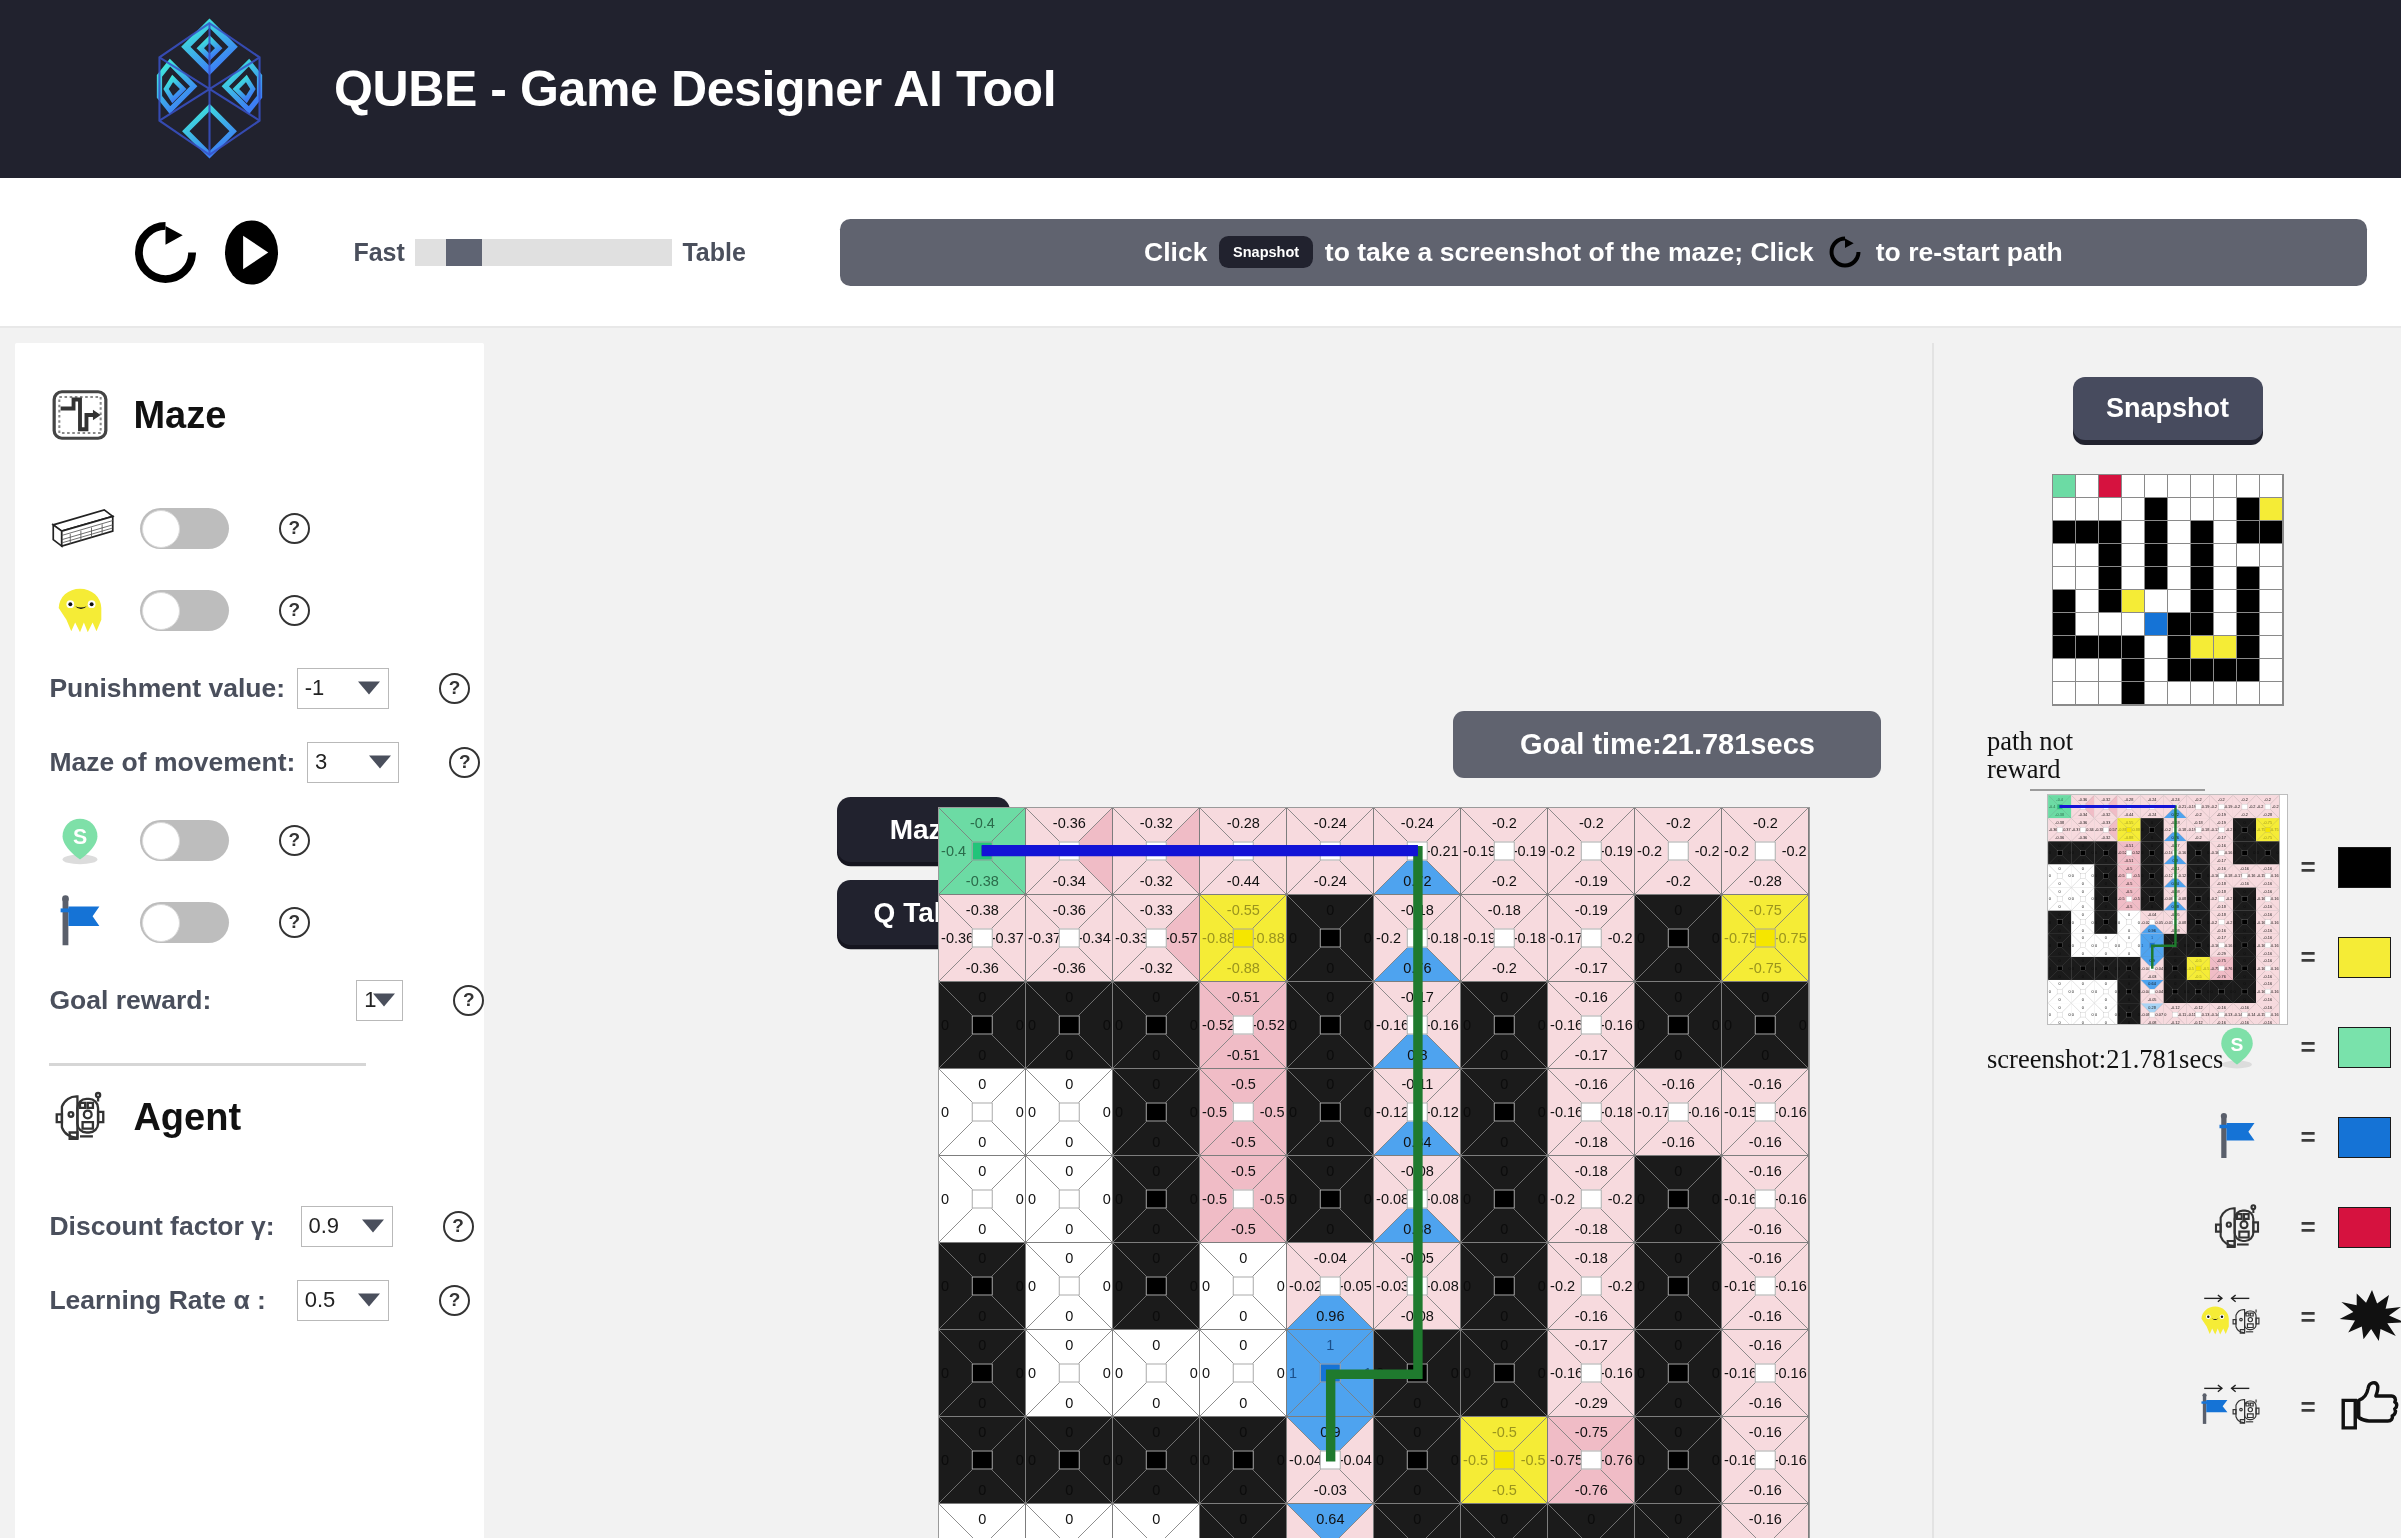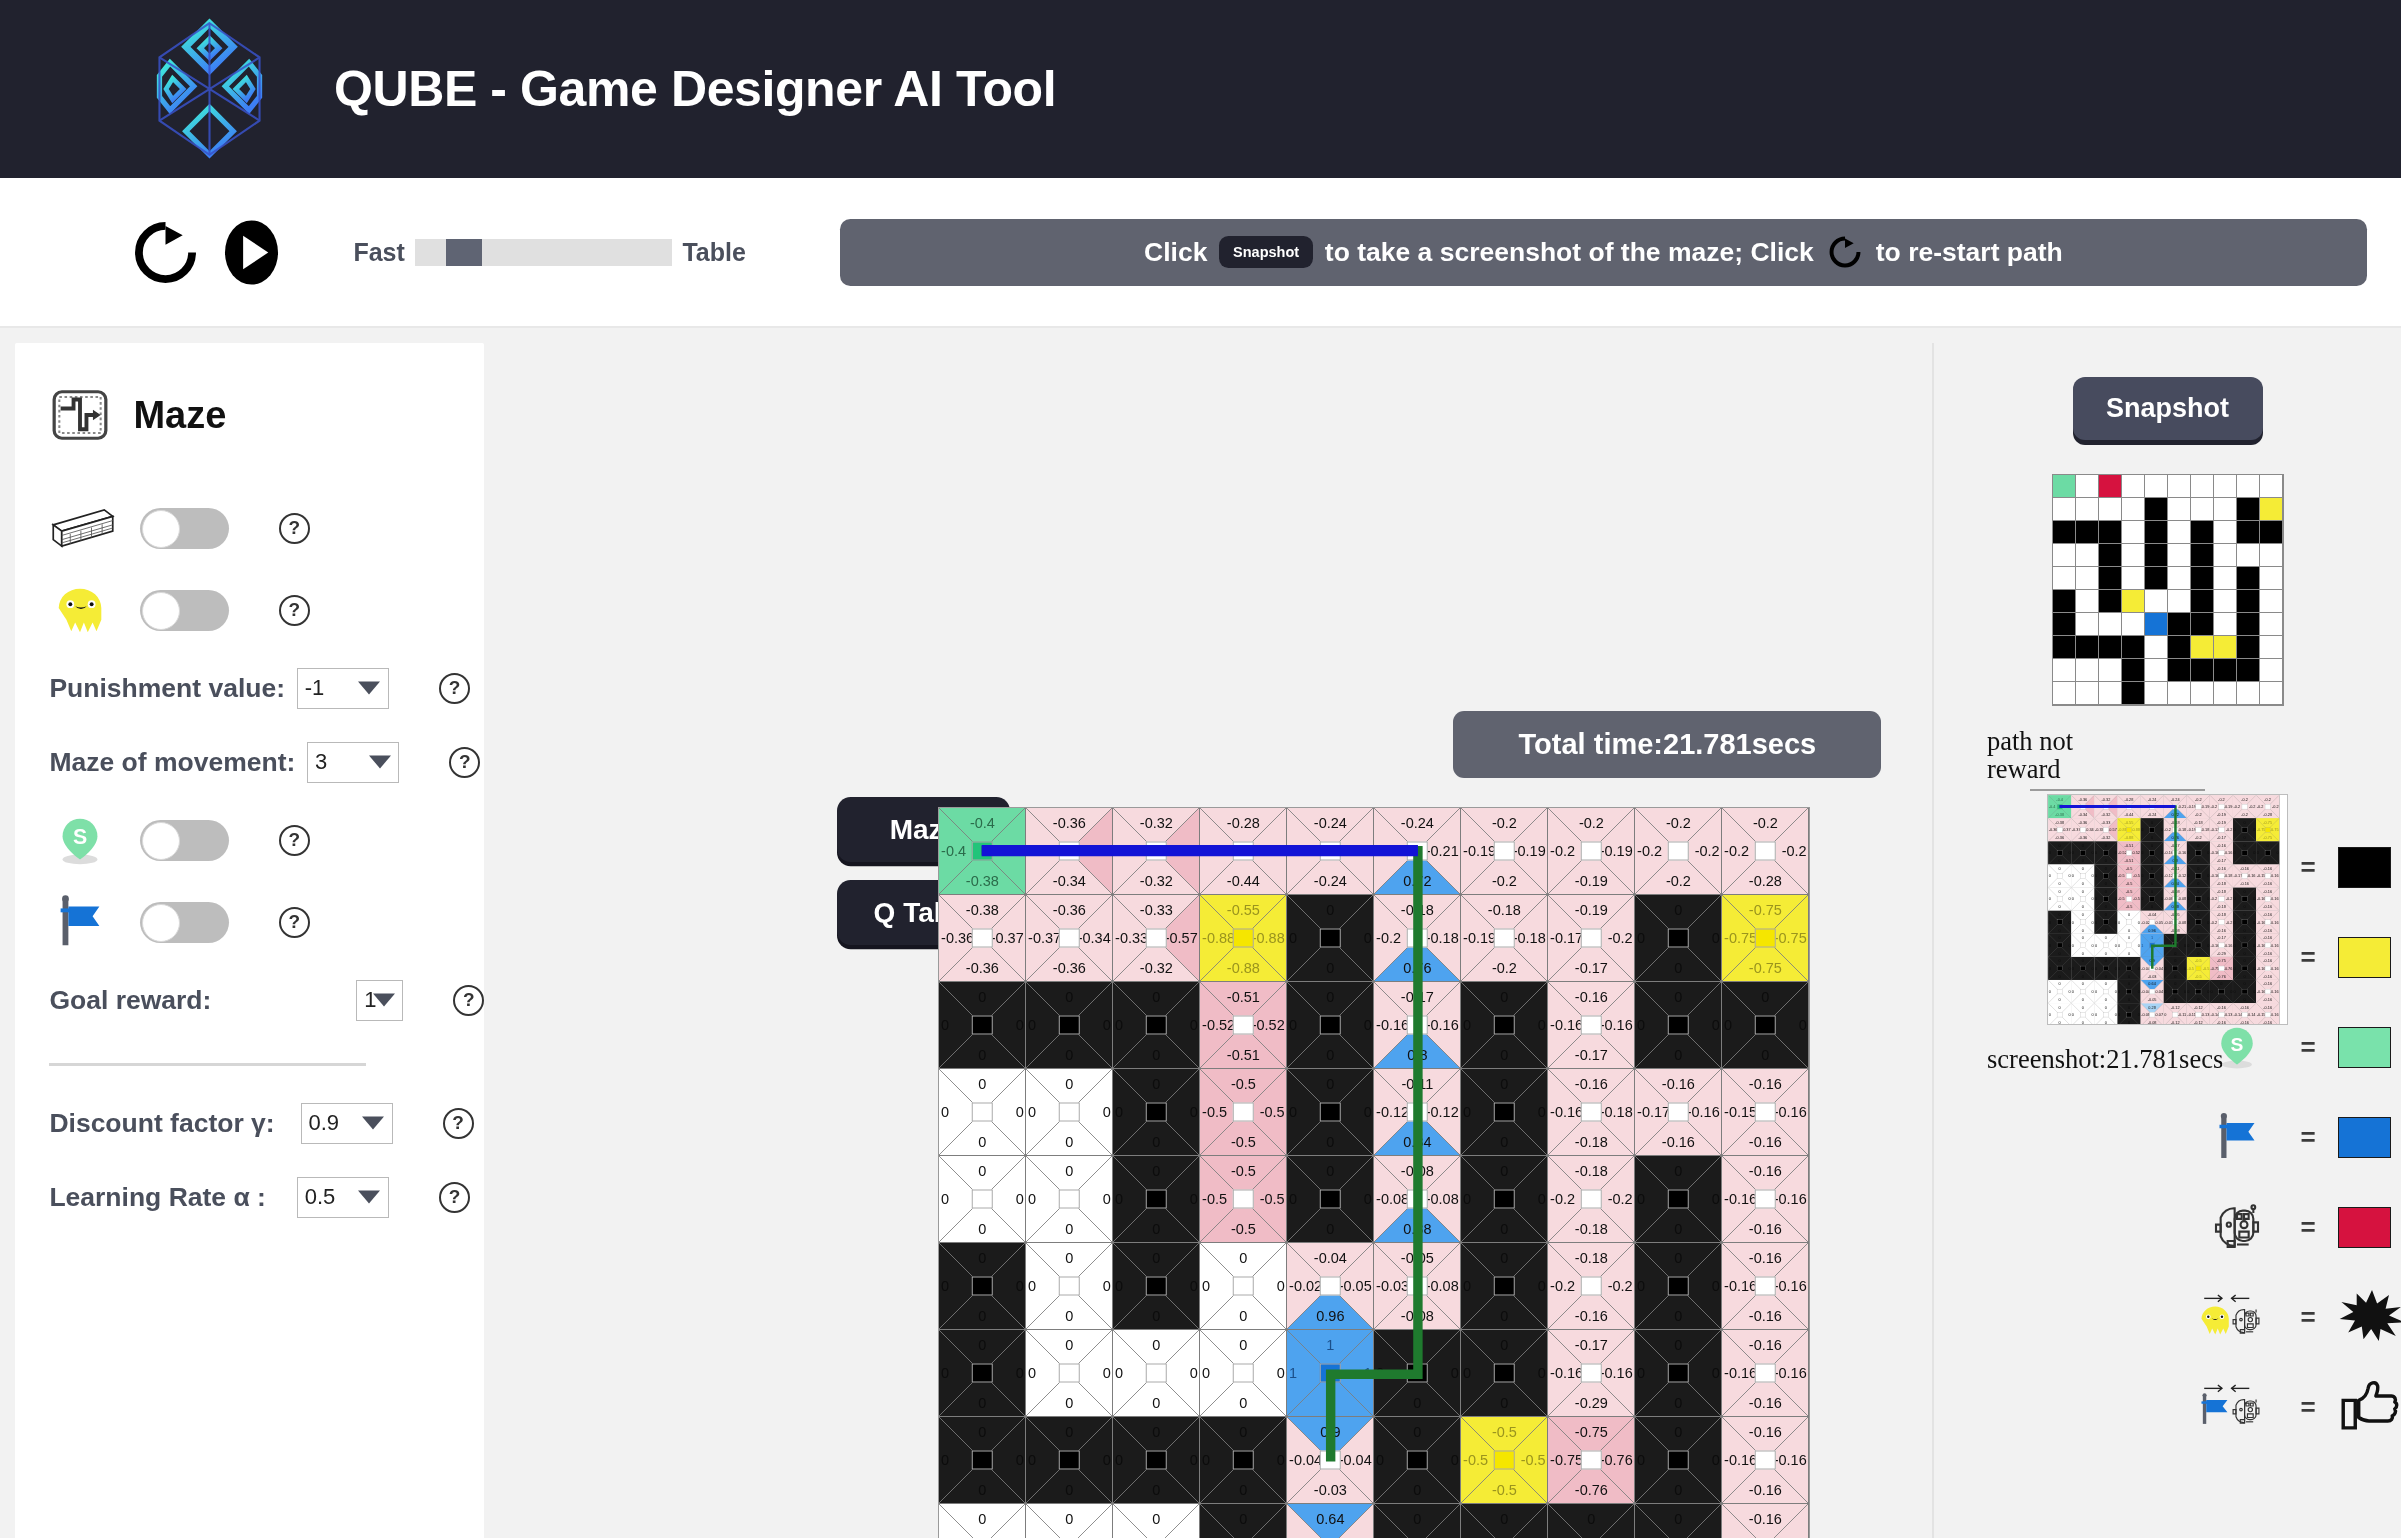--- a/index.html
+++ b/index.html
@@ -329,20 +329,41 @@
       <span class="field-label">Goal reward:</span>
       <span class="select" style="margin-left:145px">
         <span>1</span>
         <span class="caret"></span>
       </span>
       <span class="help">?</span>
     </div>
 
     <div class="divider"></div>
 
+    <div class="section-head">
+      <span class="sec-icon">
+        <svg viewBox="0 0 48 48" width="62" height="62">
+          <g fill="none" stroke="#333" stroke-width="1.8">
+            <path d="M10 16 a12 12 0 0 1 12 -8 v32 a12 12 0 0 1 -12 -8 Z"></path>
+            <rect x="22" y="10" width="16" height="26" rx="7"></rect>
+            <path d="M6 22 h4 v6 h-4 z"></path>
+              <path d="M38 20 h4 v8 h-4 z"></path>
+            <circle cx="17" cy="22" r="1.8"></circle>
+              <circle cx="30" cy="22" r="3"></circle>
+            <path d="M24 13 h4 v4 h-4 z M30 13 h4 v4 h-4 z"></path>
+            <path d="M26 28 h8 v5 h-8 z"></path>
+            <path d="M38 8 v4"></path>
+              <circle cx="38" cy="7" r="1.6"></circle>
+            <path d="M16 36 h6 v5 h-6 z"></path>
+              <path d="M24 39 h10"></path>
+          </g>
+        </svg>
+      </span>
+      <span class="section-title">Agent</span>
+    </div>
 
     <div class="field-row">
       <span class="field-label">Discount factor γ:</span>
       <span class="select" style="margin-left:26px">
         <span>0.9</span>
         <span class="caret"></span>
       </span>
       <span class="help">?</span>
     </div>
 
@@ -351,21 +372,21 @@
       <span class="select" style="margin-left:31px">
         <span>0.5</span>
         <span class="caret"></span>
       </span>
       <span class="help">?</span>
     </div>
 
   </div>
 
   <div id="center">
-    <div id="total-time">Total time:21.781secs</div>
+    <div id="total-time">Goal time:21.781secs</div>
     <div id="tab-maze" class="tab-btn">Maze</div>
     <div id="tab-qtable" class="tab-btn">Q Table</div>
 
     <div id="maze-wrap">
       <div id="maze">
           <div class="cell" style="background: rgb(108, 219, 164);">
             <svg viewBox="0 0 100 100" preserveAspectRatio="none">
               <polygon points="0,0 100,0 50,50" fill="#6cdba4"></polygon>
               <polygon points="0,0 50,50 0,100" fill="#6cdba4"></polygon>
               <polygon points="100,0 100,100 50,50" fill="#6cdba4"></polygon>

